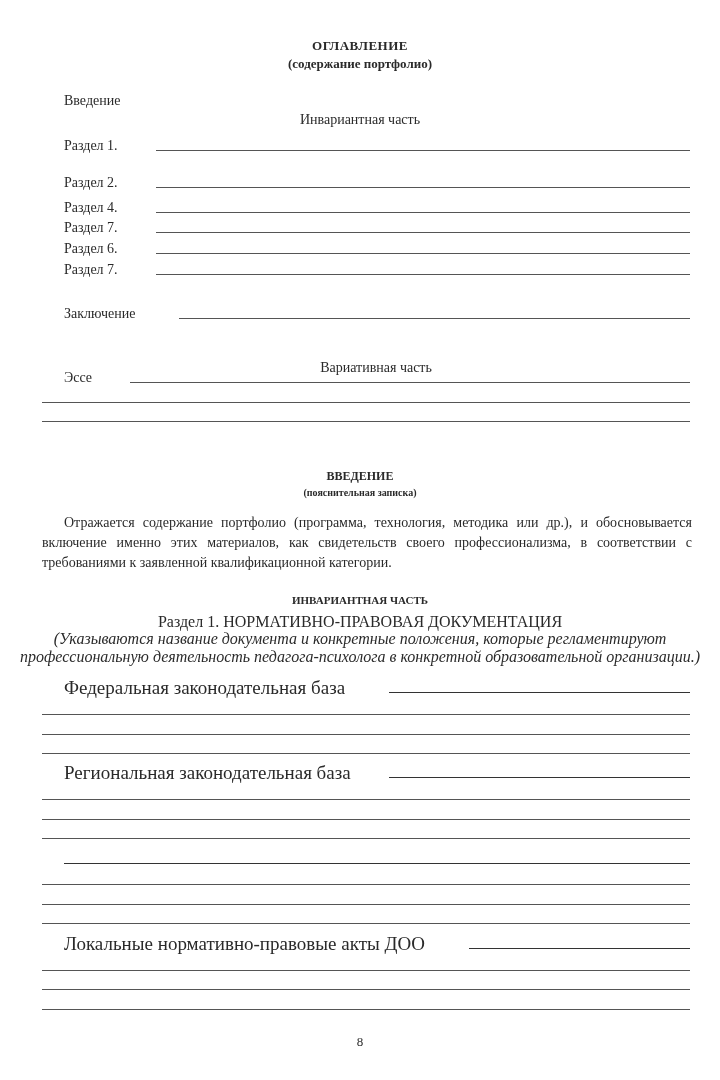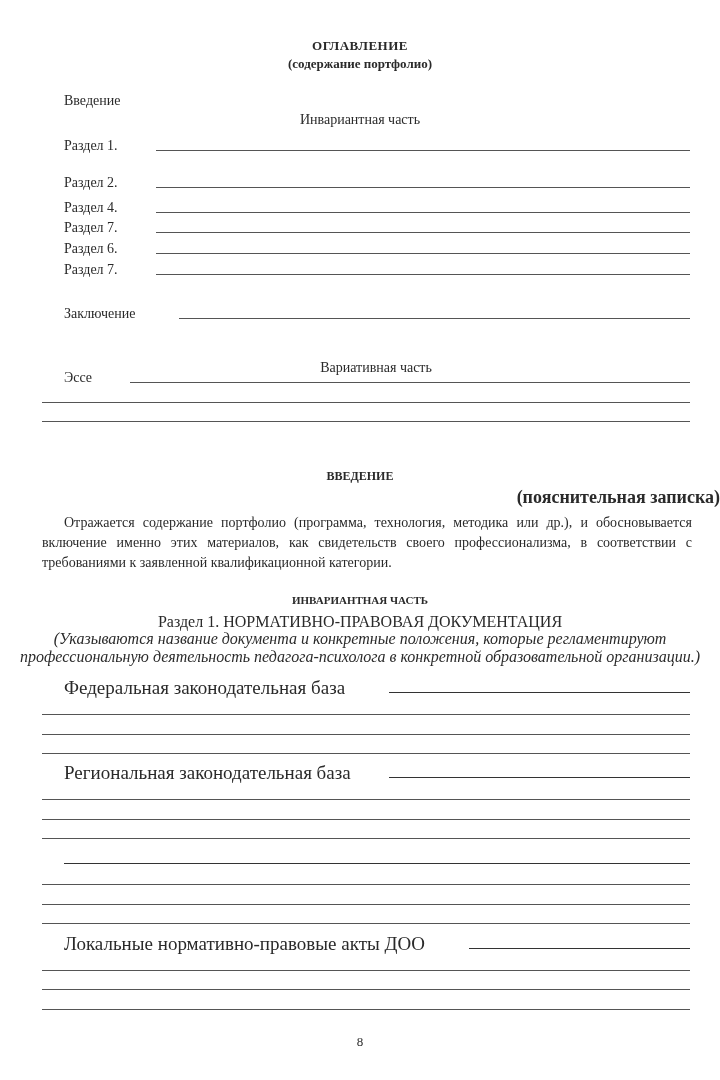--- a/index.html
+++ b/index.html
@@ -11,21 +11,21 @@
   .toc-title { top: 38px; font-weight: bold; font-size: 13px; letter-spacing: 0.5px; }
   .toc-sub { top: 56px; font-weight: bold; font-size: 13px; }
   .plain { font-size: 14px; }
   .row { position: absolute; left: 64px; right: 30px; height: 20px; display: flex; align-items: flex-end; gap: 36px; }
   .row.full { left: 42px; }
   .row .lbl { font-size: 14px; white-space: nowrap; line-height: 16px; padding-right: 2px; }
   .row .line { flex: 1; border-bottom: 1px solid #555; height: 0; margin-bottom: 3px; }
   .row.bold .lbl { font-weight: normal; font-size: 19px; }
   .row.bold .line { border-bottom: 1.5px solid #333; }
   .intro-title { top: 469px; font-weight: bold; font-size: 12px; }
-  .intro-sub { top: 487px; font-weight: bold; font-size: 18px; text-align: right; }
+  .intro-sub { top: 487px; font-weight: bold; font-size: 10px; }
   .para { left: 42px; width: 650px; top: 513px; font-size: 14px; line-height: 20px; text-align: justify; text-indent: 22px; font-family: Liberation Serif, serif; }
   .inv-head { top: 594px; font-weight: bold; font-size: 11px; }
   .sec-head { top: 613px; font-size: 16px; }
   .sec-note { top: 630px; font-size: 16px; font-style: italic; line-height: 18px; }
   .pagenum { top: 1034px; font-size: 13px; }
 </style>
 </head>
 <body>
 
 <div class="page">

